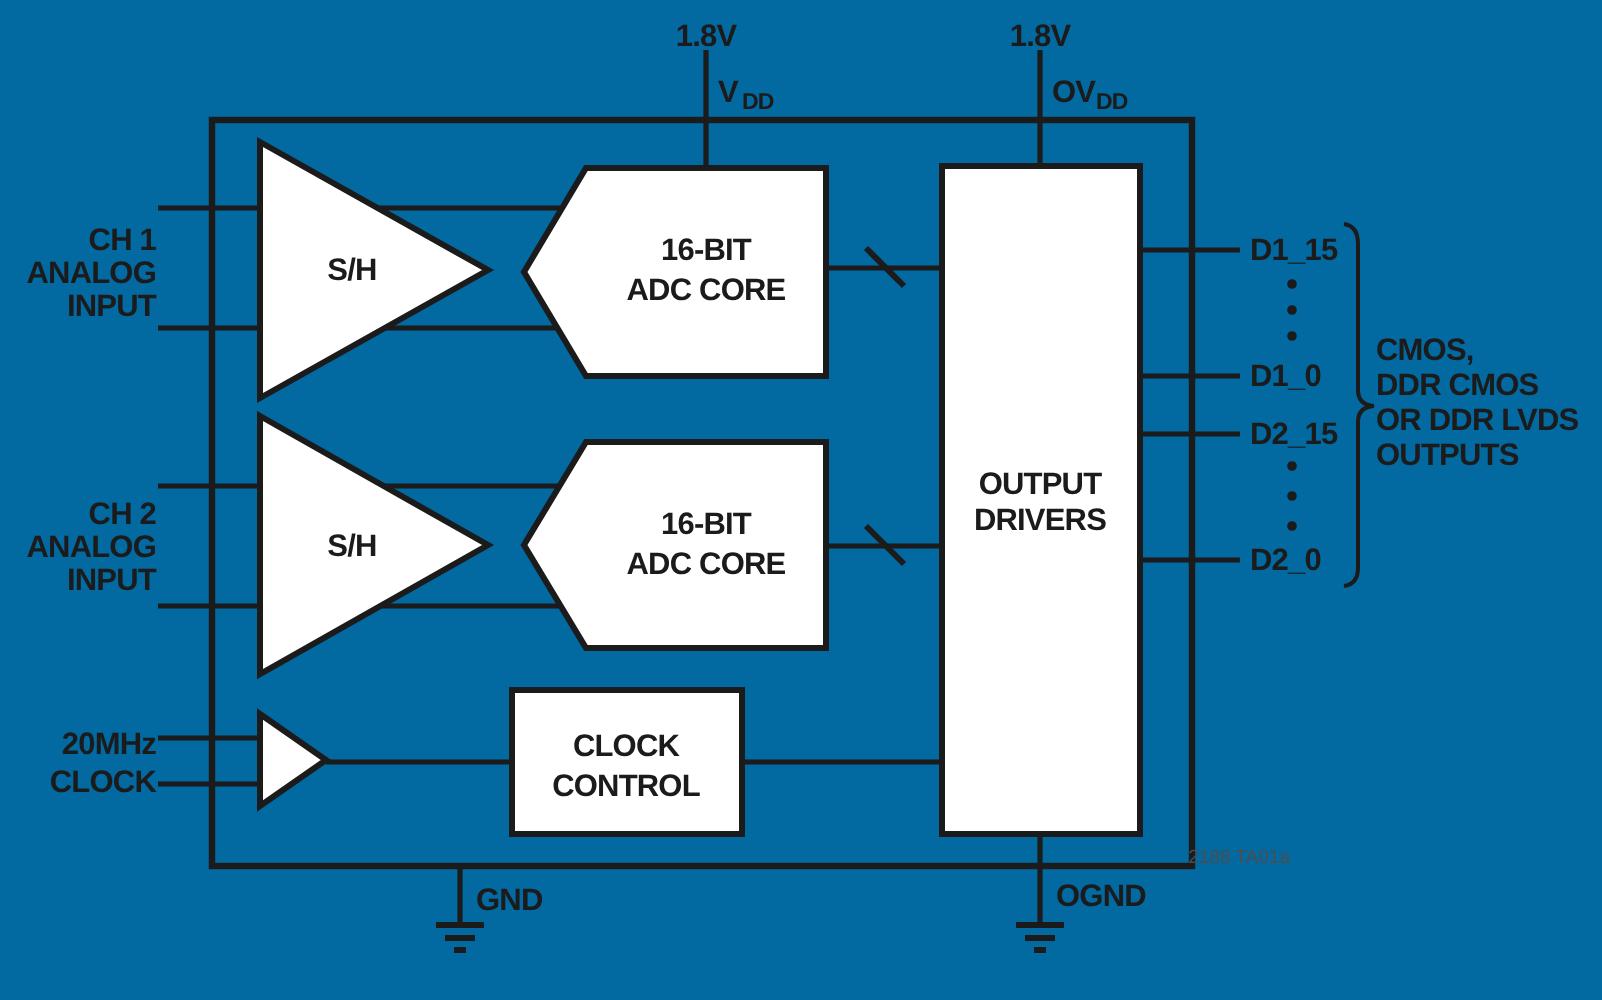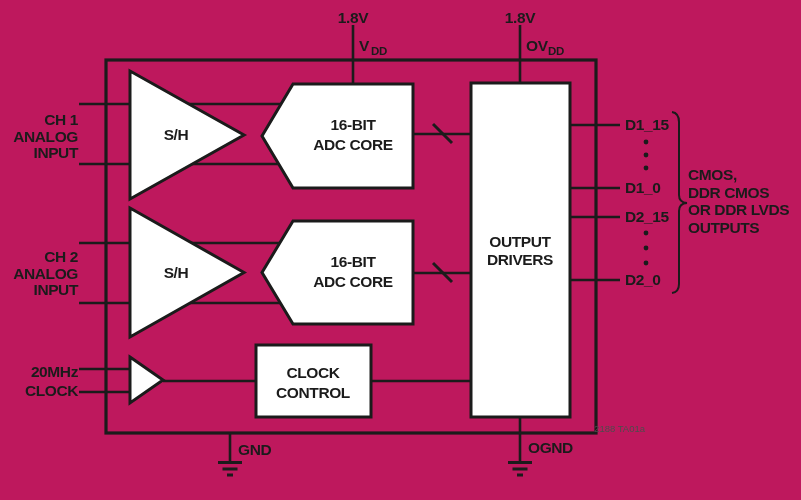--- a/index.html
+++ b/index.html
@@ -4,21 +4,21 @@
 <style>
   html, body {
     margin: 0;
     padding: 0;
     background: #ffffff;
   }
   .stage {
     position: relative;
     width: 801px;
     height: 500px;
-    background: #be185d;
+    background: #0369a1;
     font-family: "Liberation Sans", sans-serif;
   }
   svg text {
     font-family: "Liberation Sans", sans-serif;
     font-weight: 700;
     font-size: 15.5px;
     letter-spacing: -0.4px;
     fill: #1b1b1b;
   }
   svg text.sub {

